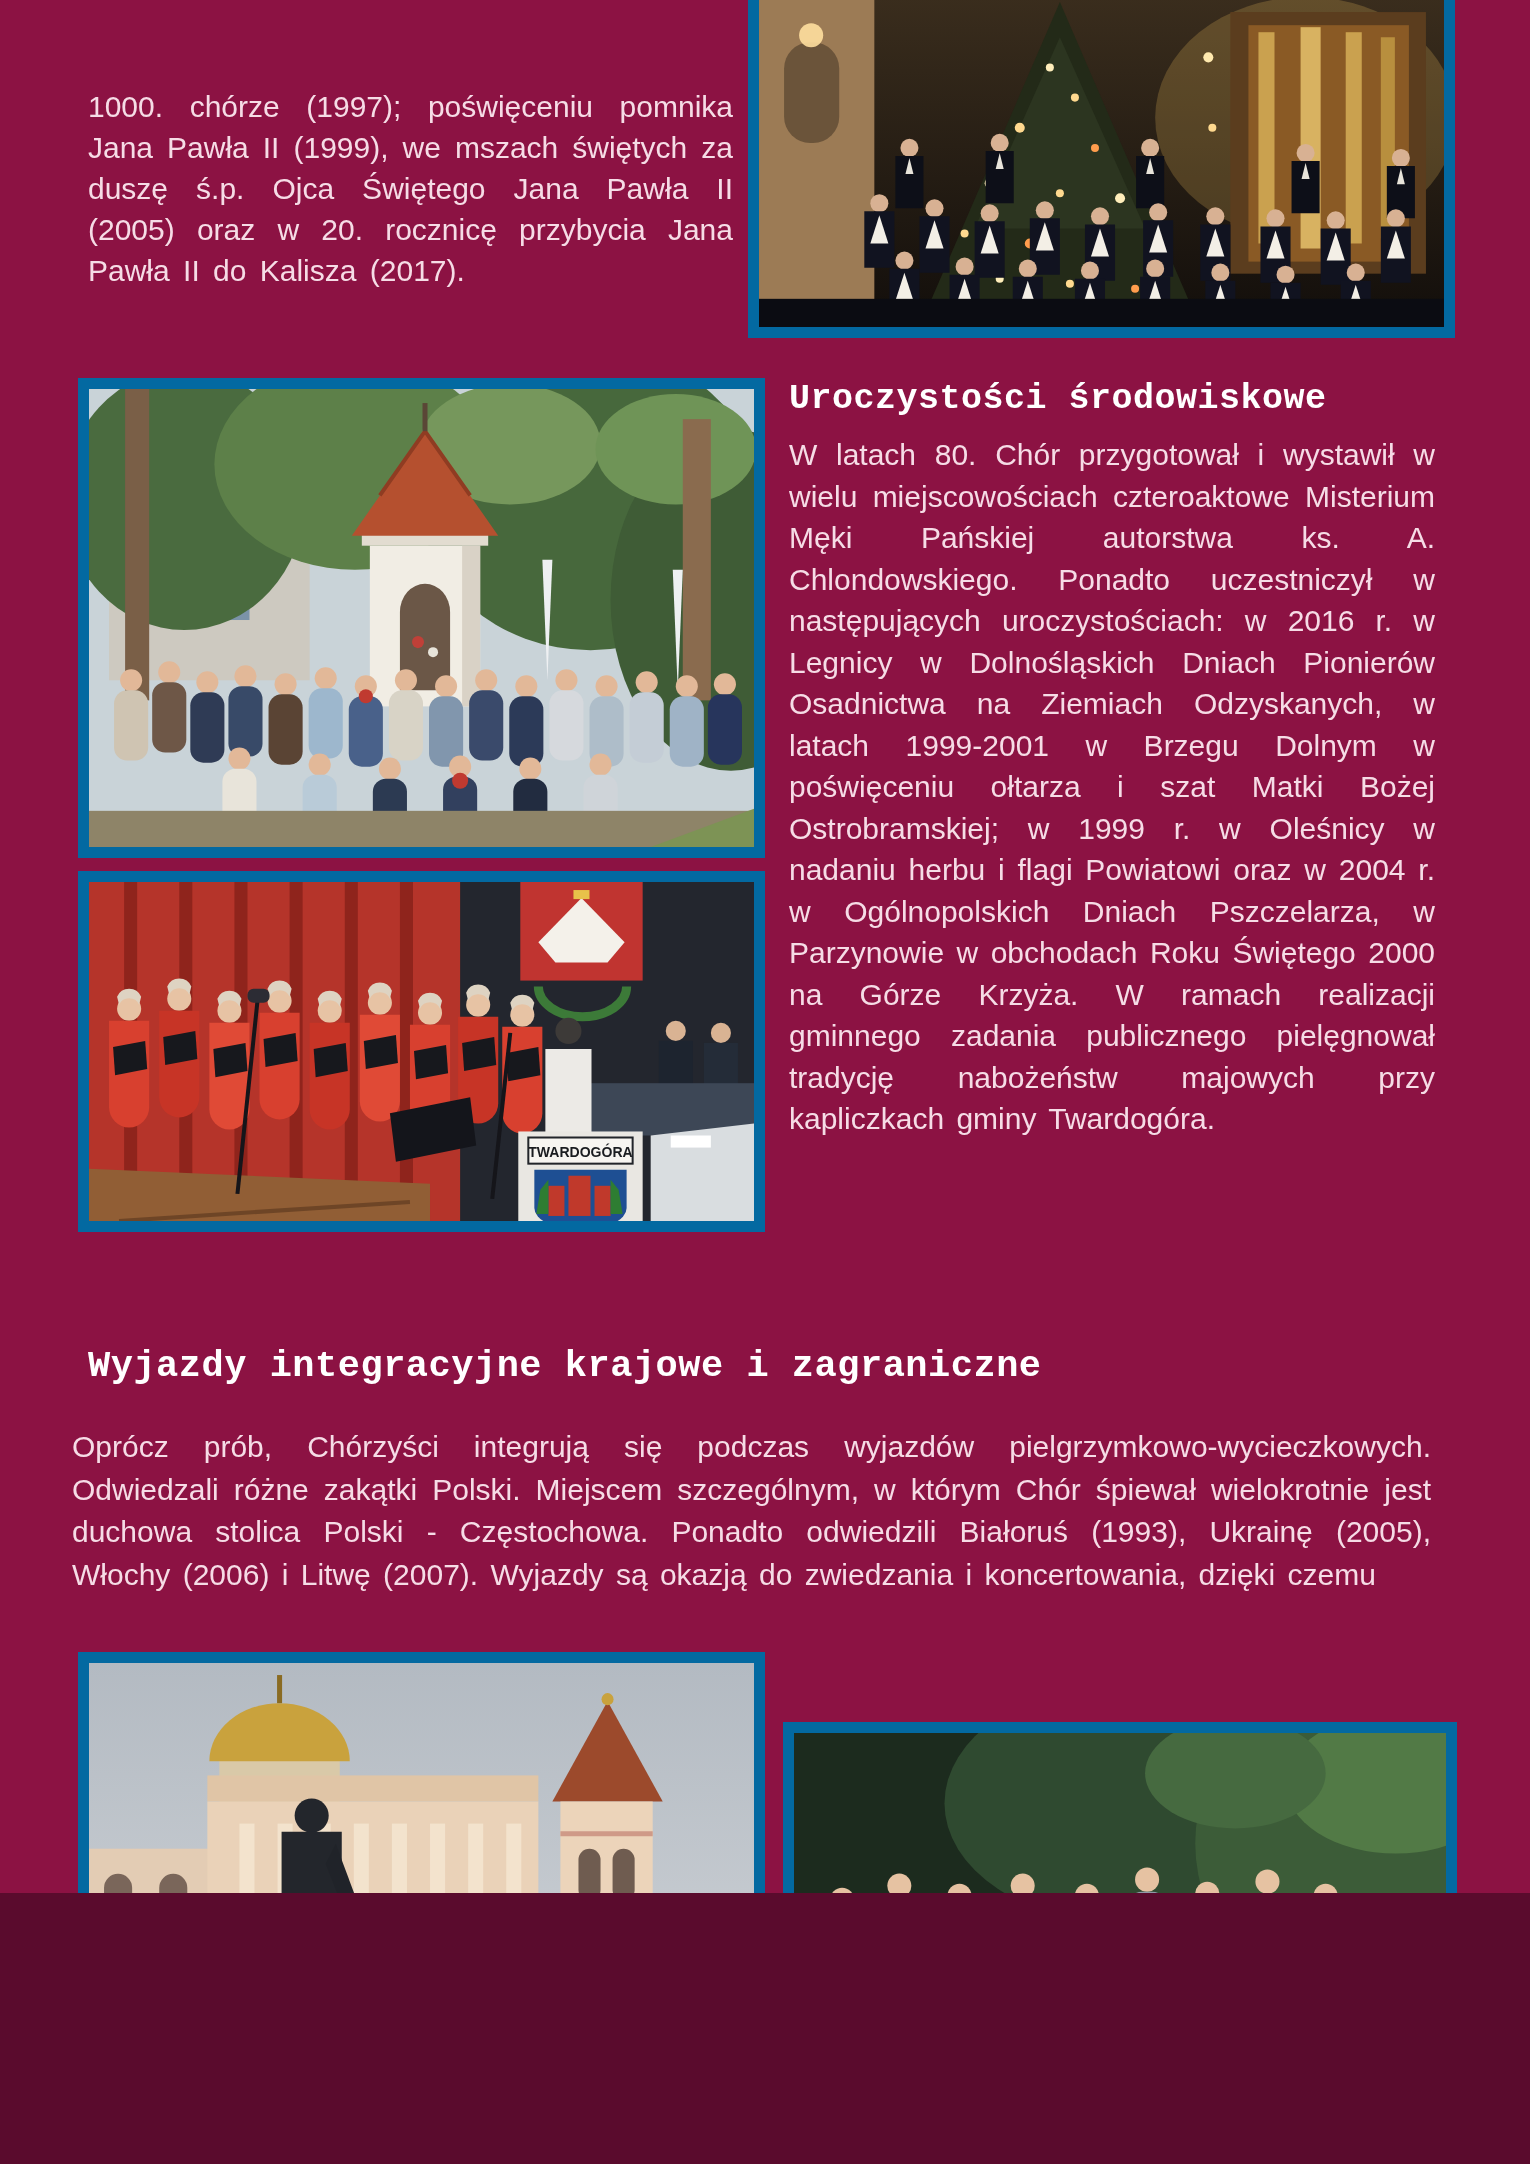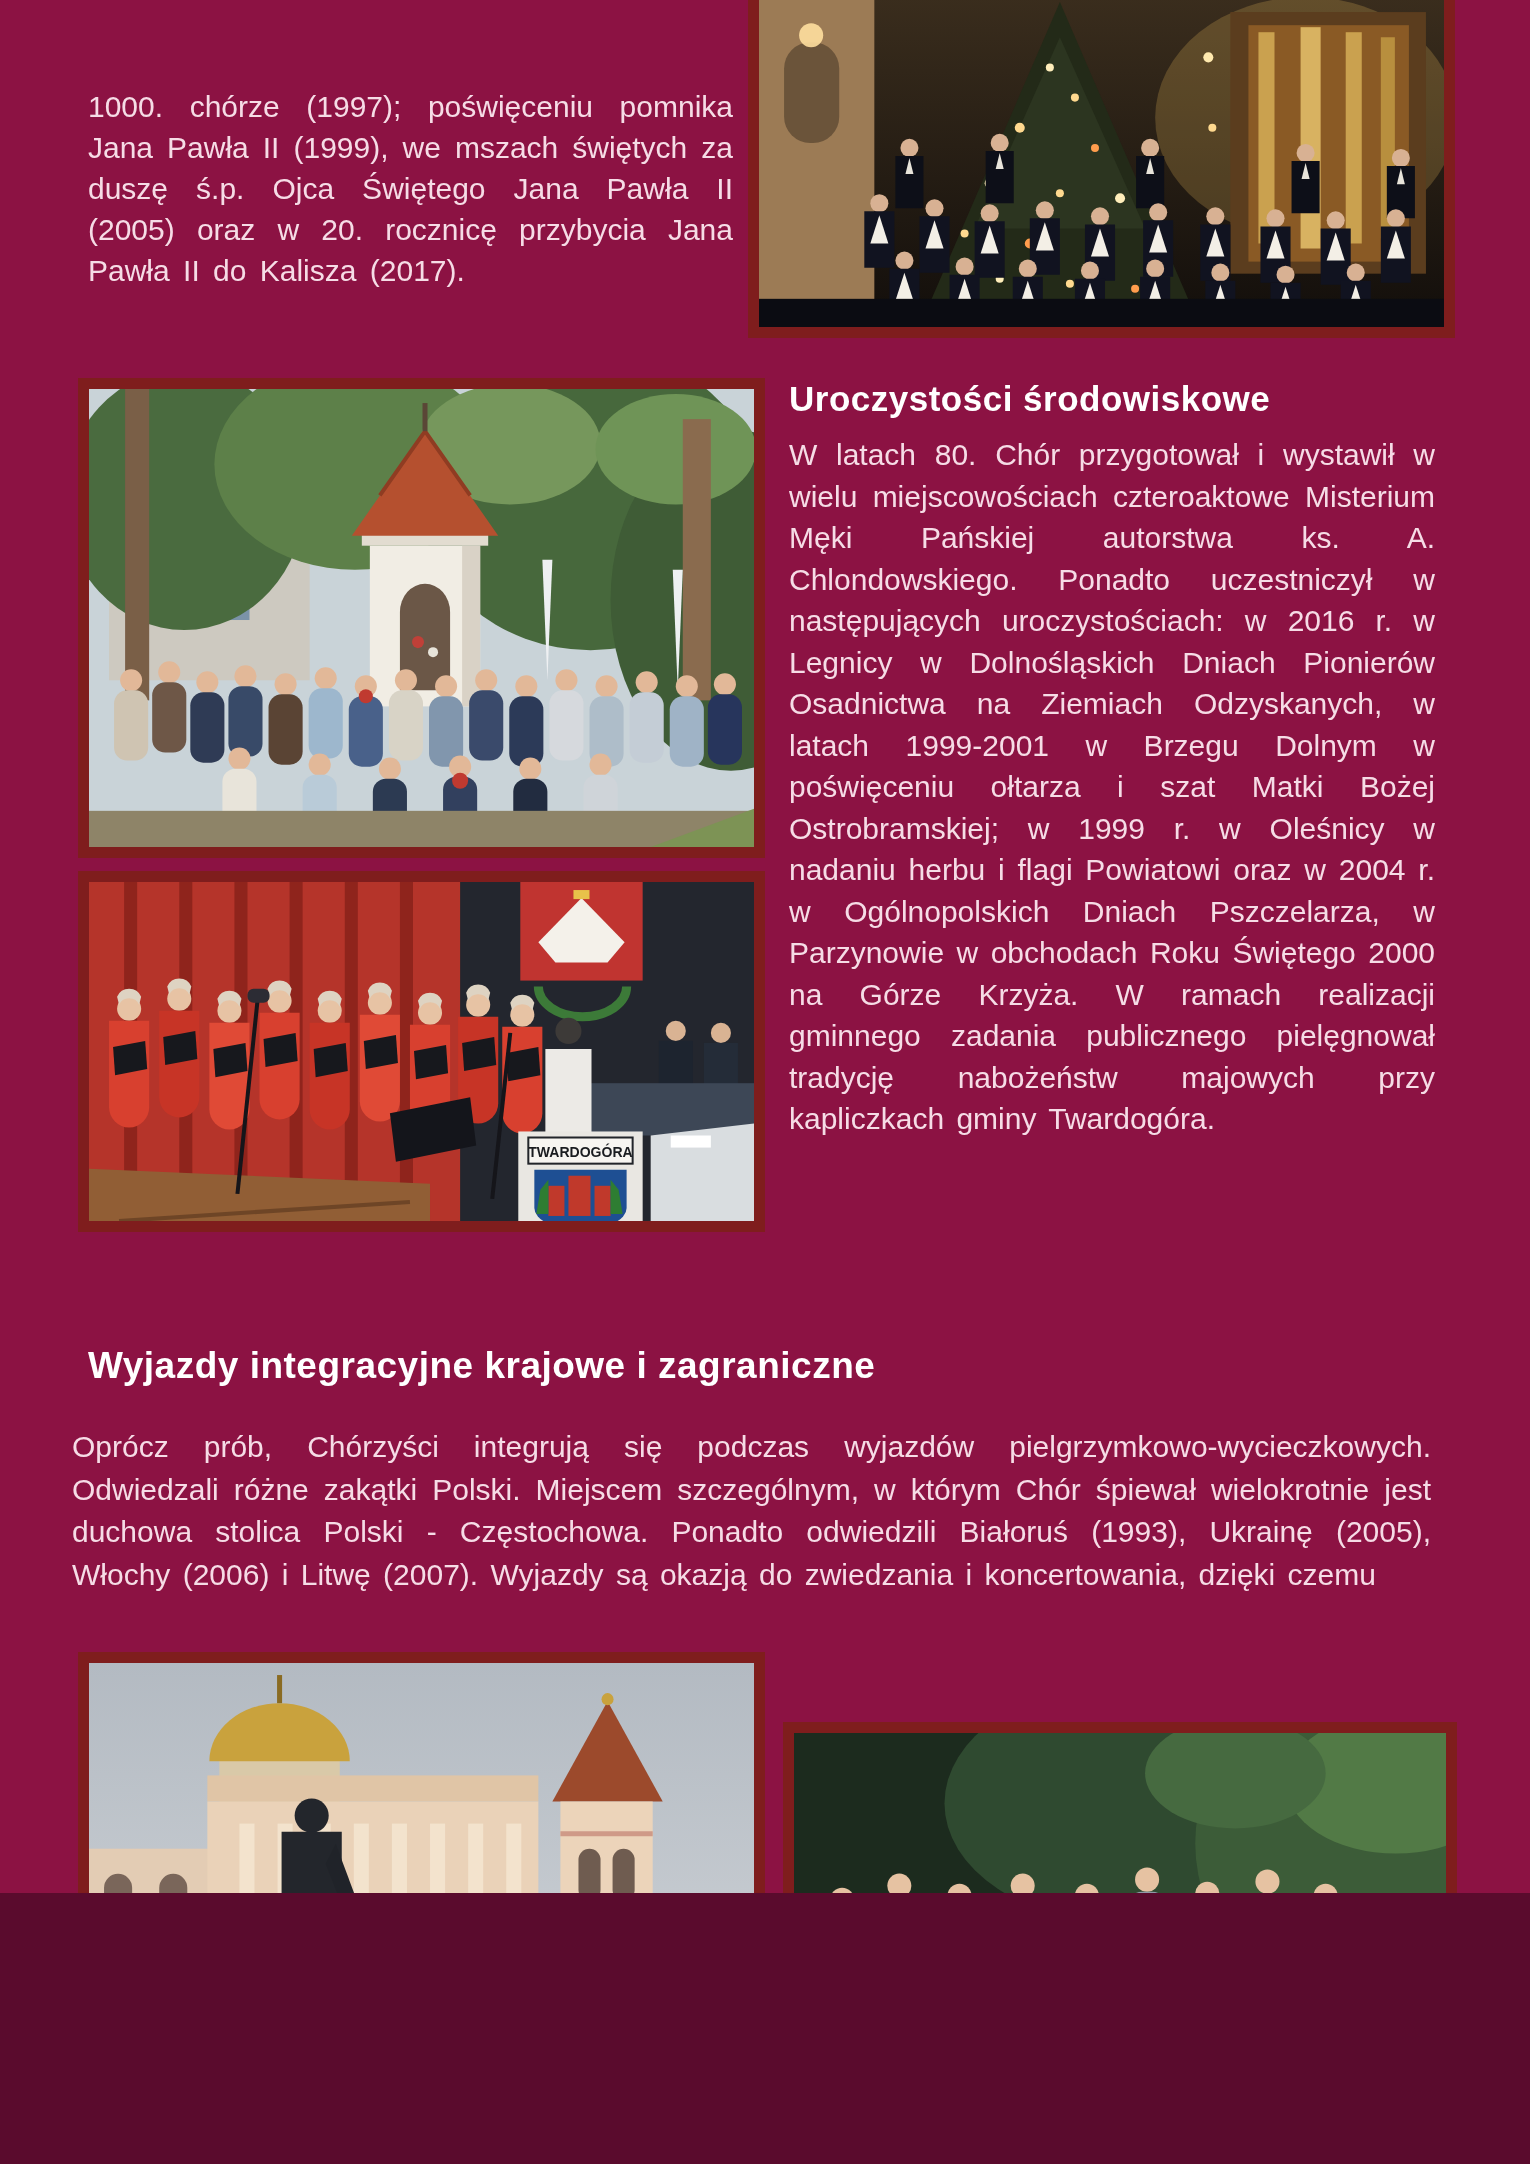--- a/index.html
+++ b/index.html
@@ -12,24 +12,24 @@
     color:#f6dce6;
   }
   .body-text{
     font-size:30px;
     line-height:41px;
     text-align:justify;
     word-spacing:5px;
     color:#f6dce6;
   }
   .abs{position:absolute;}
-  h1,h2{margin:0;color:#ffffff;font-weight:bold;letter-spacing:.5px;}
+  h1,h2{margin:0;color:#ffffff;font-weight:bold;letter-spacing:.5px;font-family:Liberation Mono, monospace;}
   .intro{left:88px;top:56px;width:645px;}
   .photo-frame{
-    background:#7f1d1d;
+    background:#0369a1;
     padding:11px;
     box-sizing:border-box;
     line-height:0;
   }
   .photo-frame svg{width:100%;height:100%;display:block;}
   .frame-church{left:748px;top:-14px;width:707px;height:352px;}
   .section-events{left:88px;top:376px;width:1359px;}
   .photos-stack{float:left;width:687px;margin:2px 24px 0 -10px;}
   .frame-chapel{position:relative;width:687px;height:480px;}
   .frame-redchoir{position:relative;width:687px;height:361px;margin-top:13px;}

